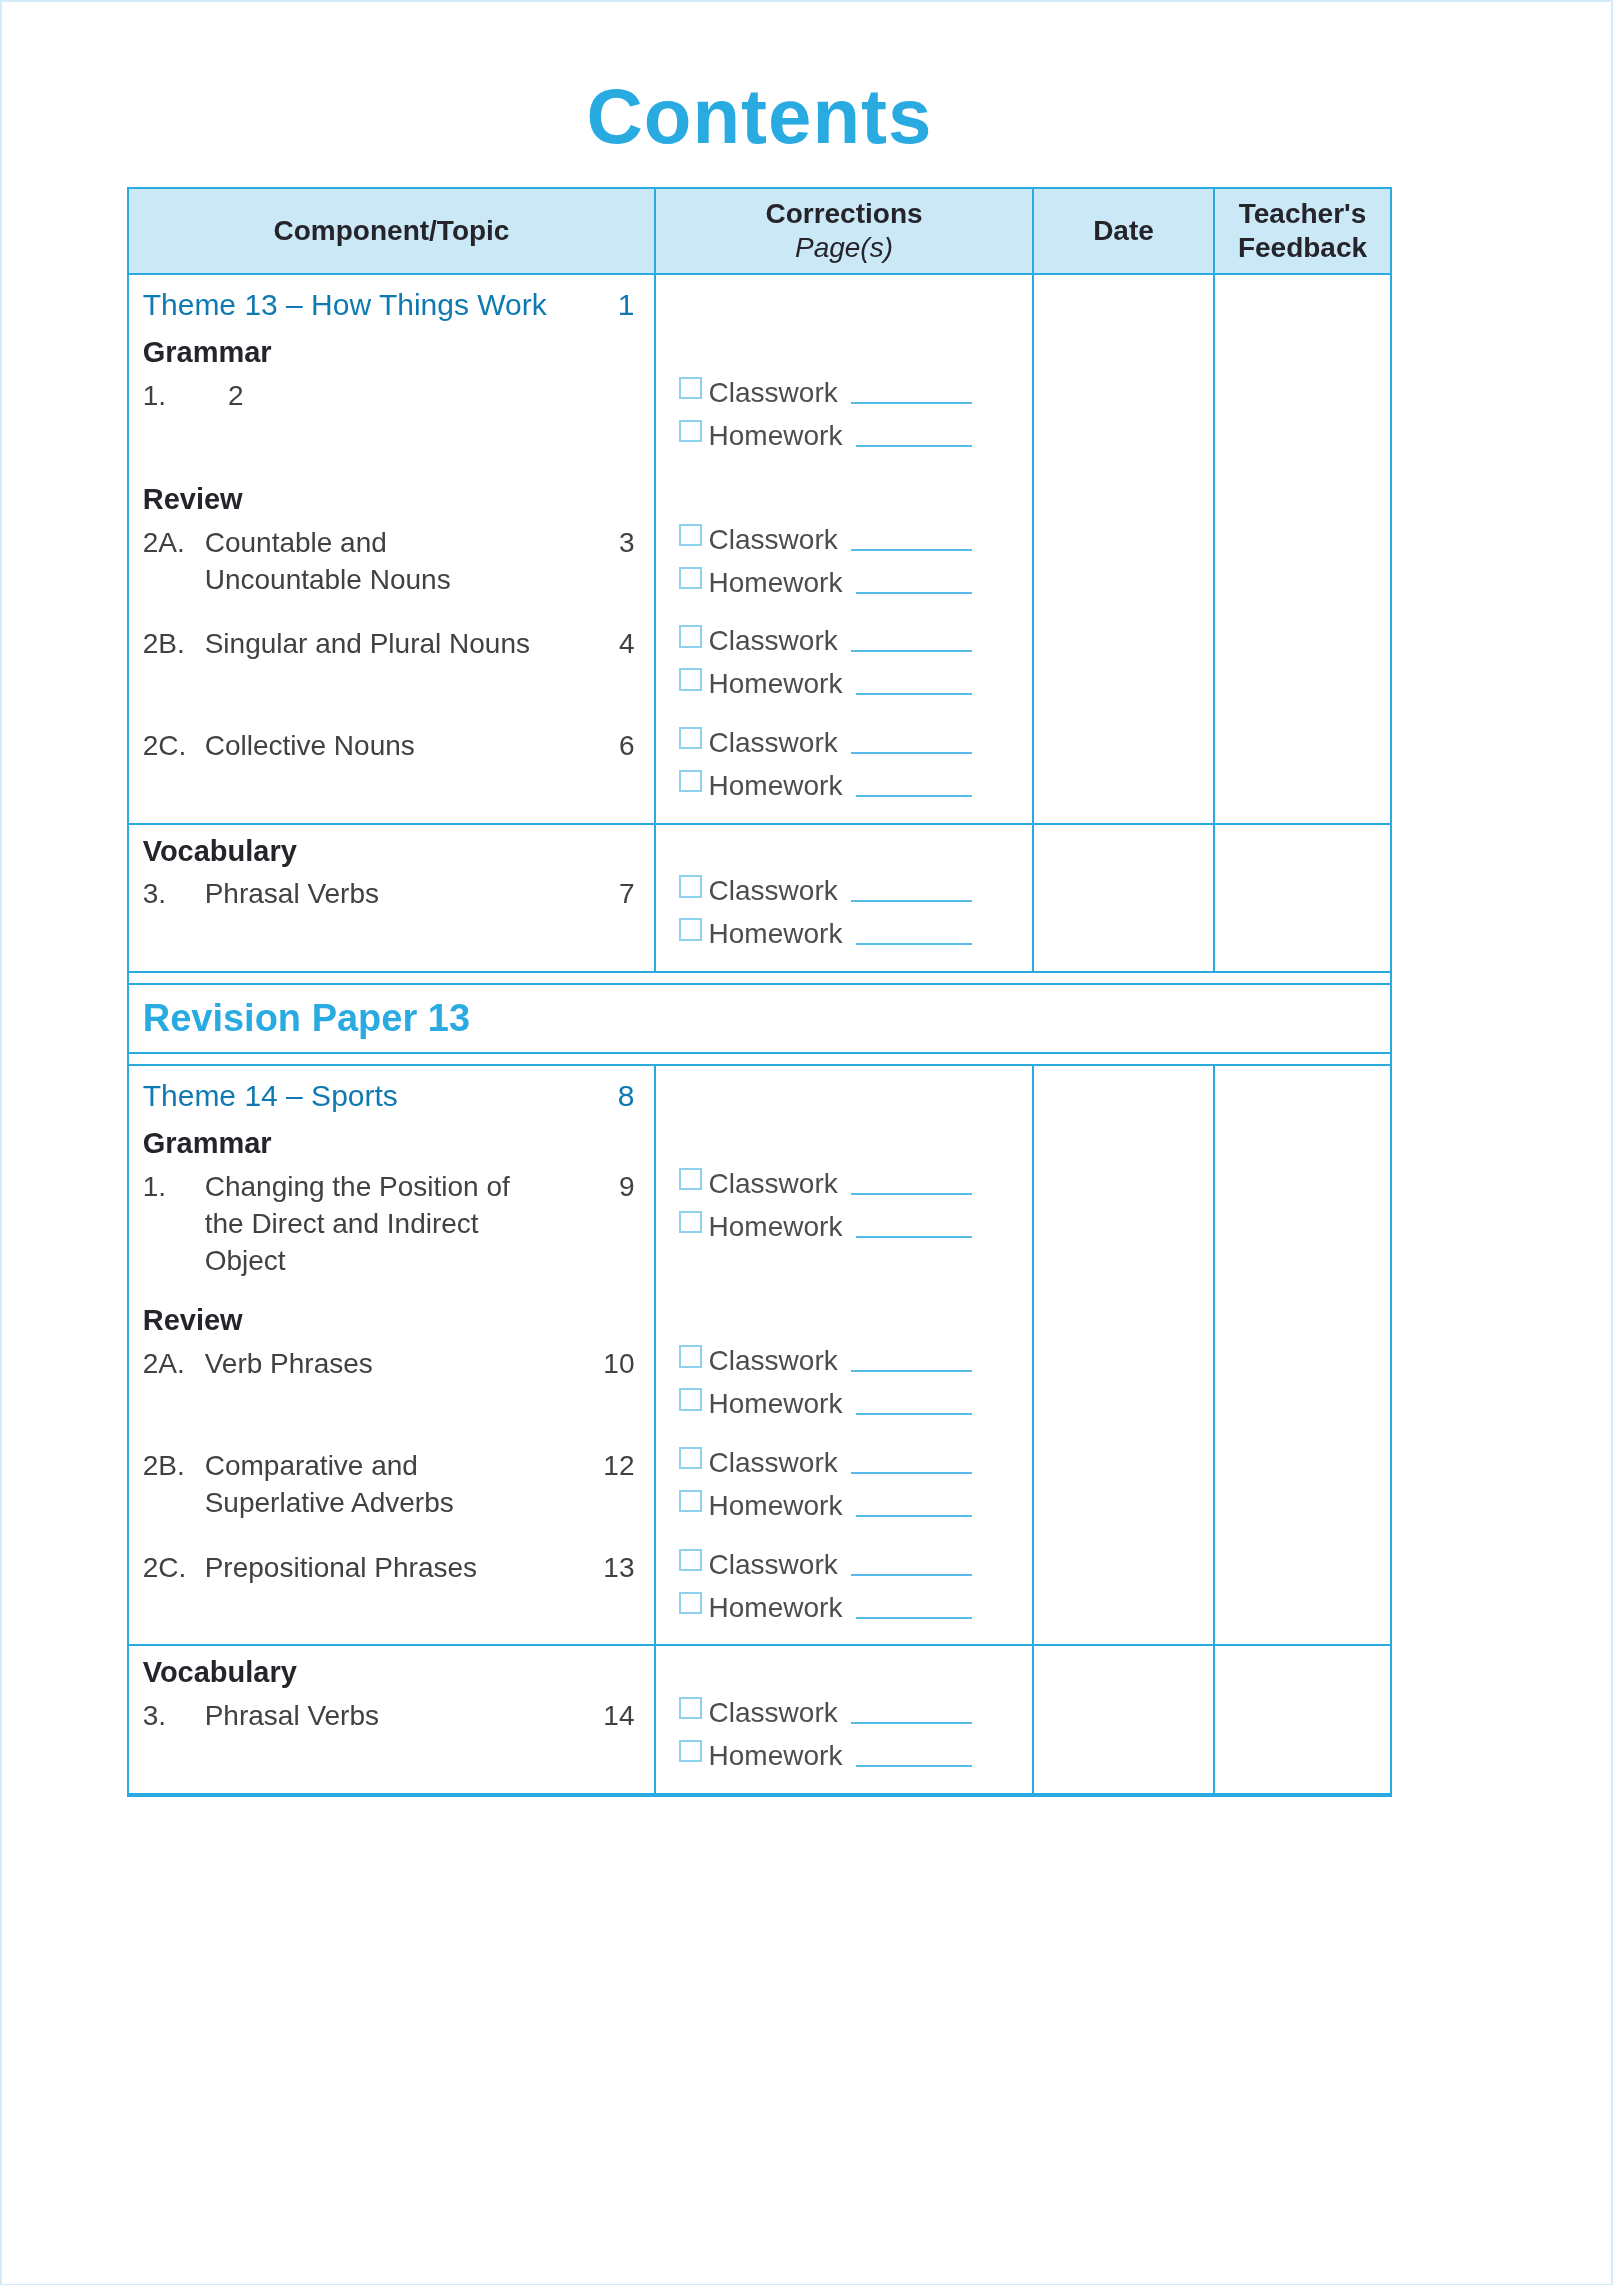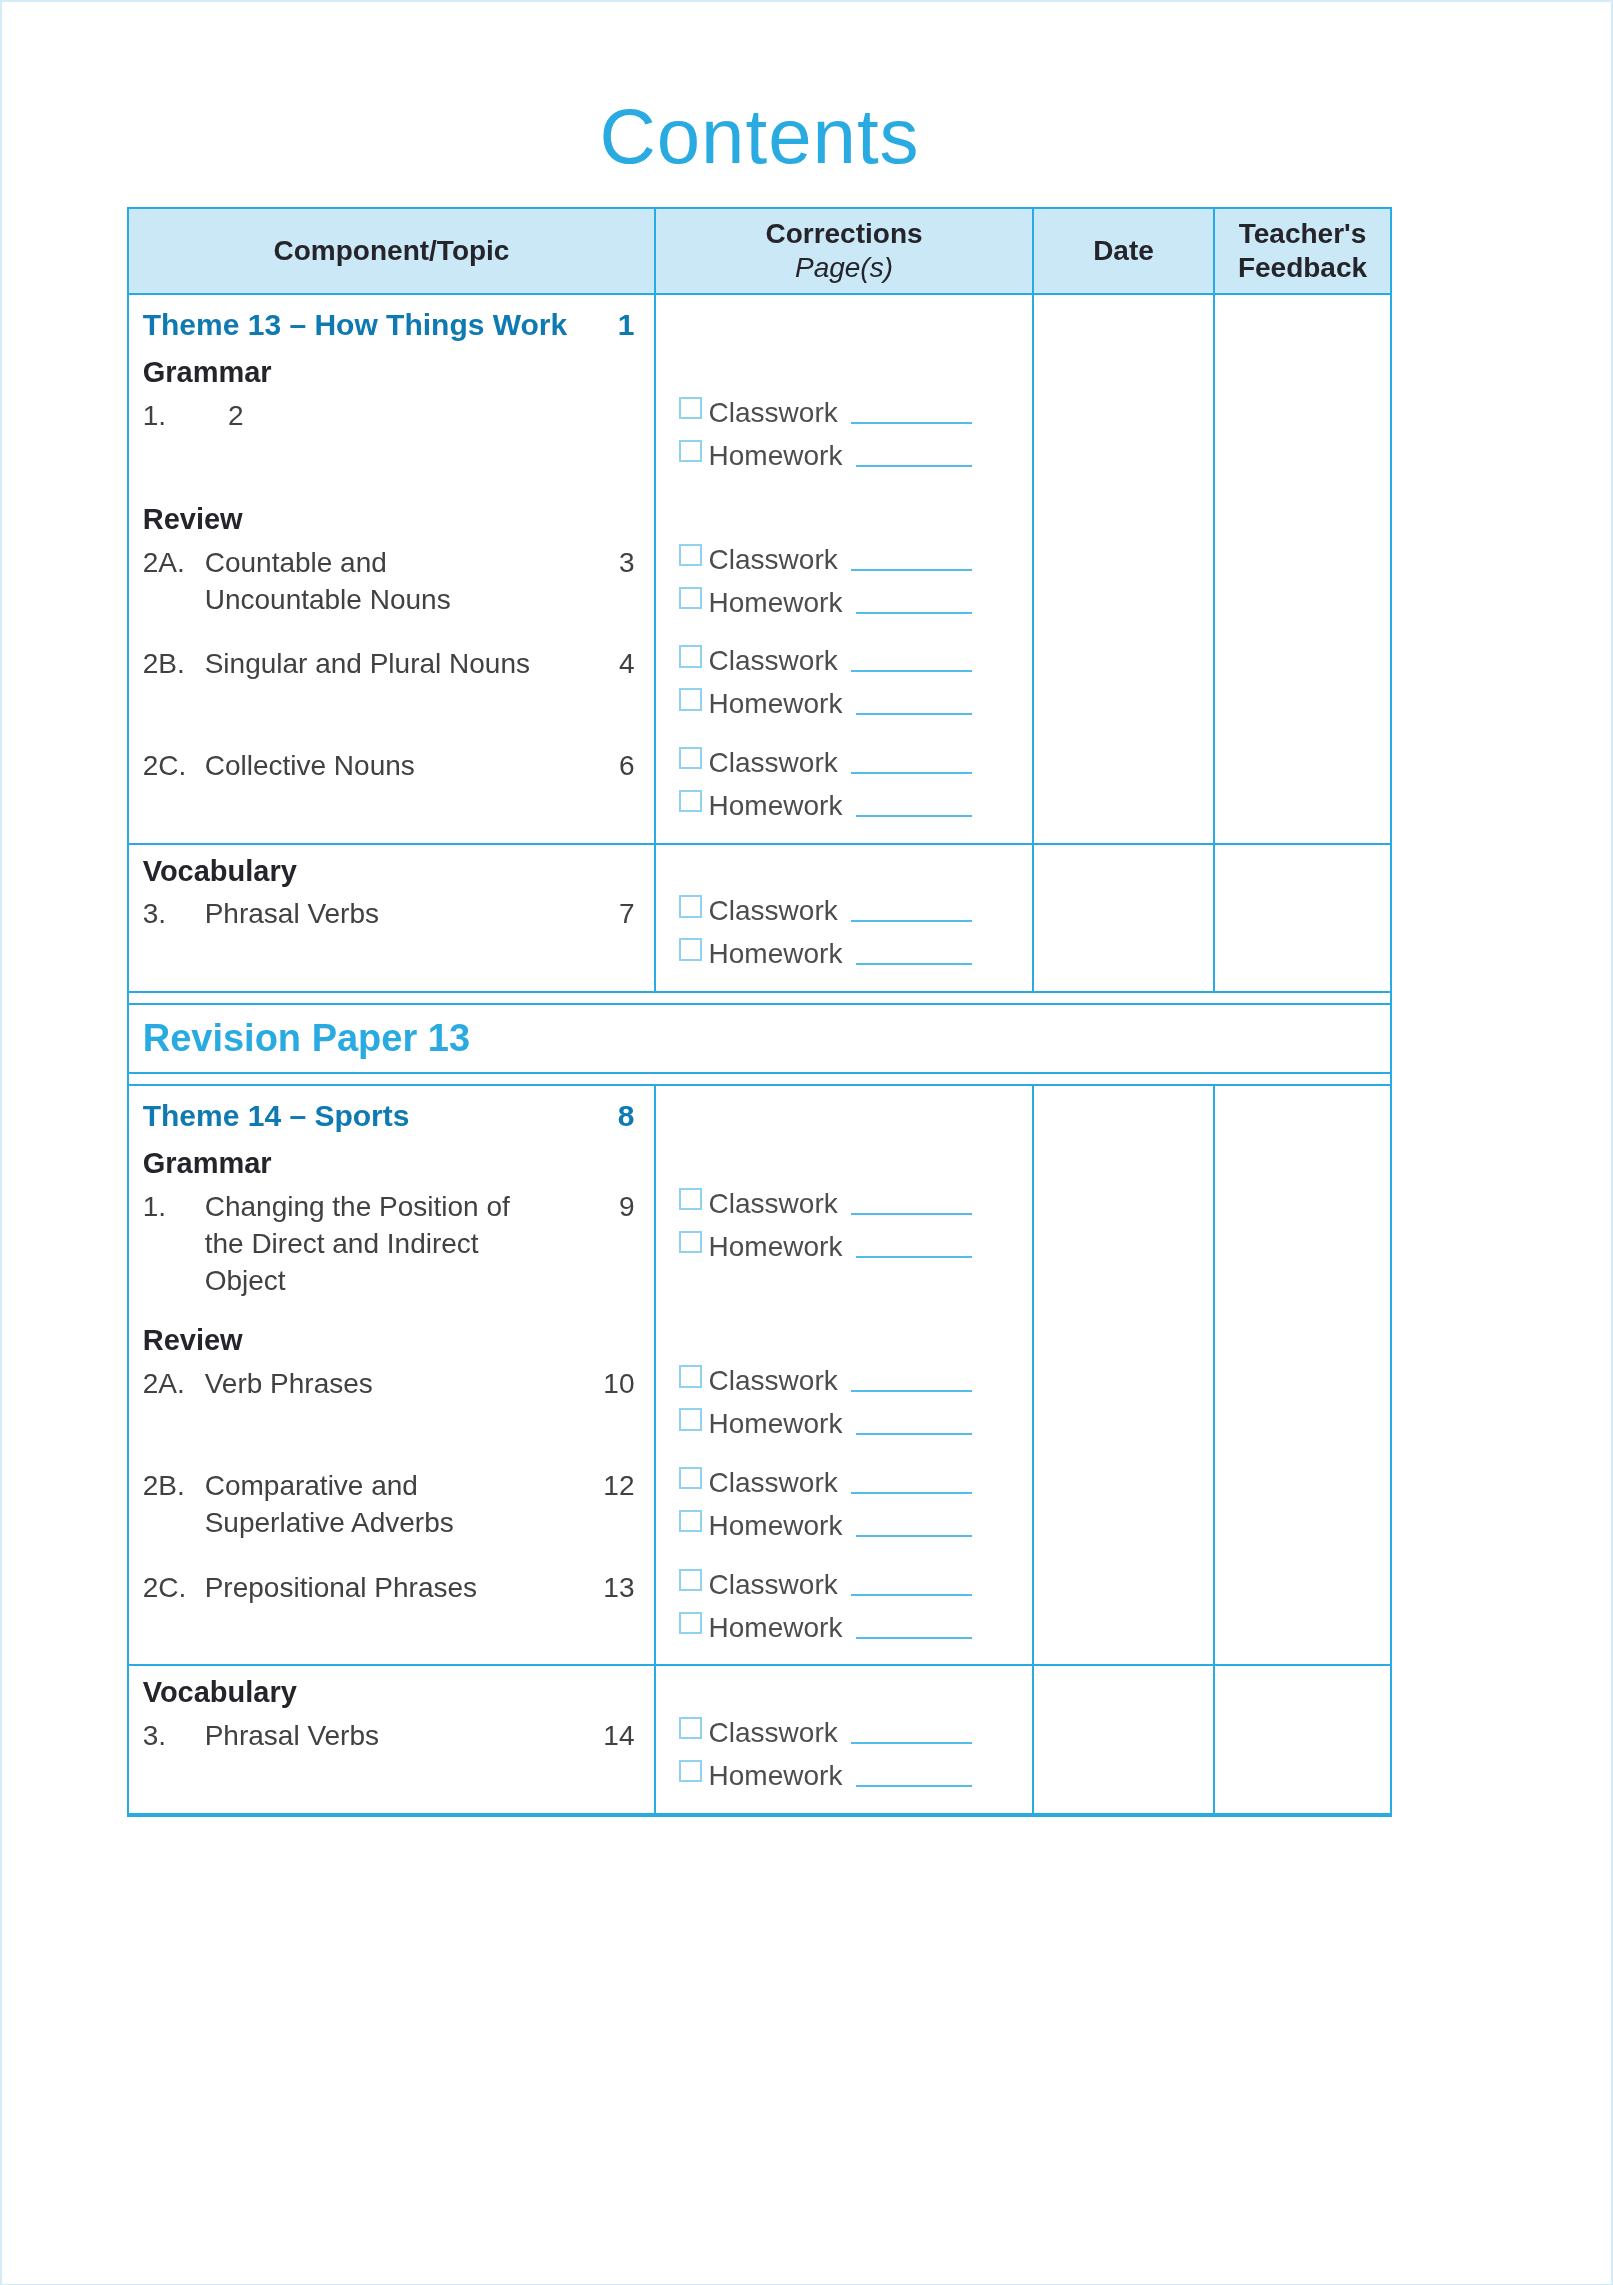--- a/index.html
+++ b/index.html
@@ -12,22 +12,22 @@
     --lineblue:#54BCE8;
   }
   *{ box-sizing:border-box; margin:0; padding:0; }
   html,body{ background:#ffffff; }
   body{ font-family:"Liberation Sans", sans-serif; }
   .page{
     width:1613px; height:2286px; background:#fff;
     border:2px solid #D4ECF8; position:relative; overflow:hidden;
   }
   .title{
-    width:1265px; margin-left:125px; padding-top:92px;
-    text-align:center; font-size:78px; font-weight:normal;
+    width:1265px; margin-left:125px; padding-top:72px;
+    text-align:center; font-size:78px; font-weight:bold;
     color:var(--cyan); letter-spacing:1px; line-height:1.1;
   }
   .toc-table{
     margin:27px 0 0 125px; width:1265px;
     border:2.9px solid var(--cyan); background:#fff;
   }
   .grid{ display:grid; grid-template-columns:525px 378px 181px 1fr; }
   .cell{ min-width:0; }
   .cell.date,.cell.corr,.cell.fb{ border-left:2px solid var(--cyan); }
 
@@ -37,21 +37,21 @@
     min-height:84px; display:flex; flex-direction:column;
     justify-content:center; align-items:center; text-align:center;
     font-size:28px; font-weight:bold; color:var(--dark); line-height:34px;
     padding:5.9px 2px; background:var(--hdrbg);
   }
   .subitalic{ font-style:italic; font-weight:normal; }
 
   
   .theme-row .comp{
     display:flex; justify-content:space-between; align-items:flex-start;
-    padding:13.7px 19.5px 3.9px 13.7px; font-size:30px; font-weight:bold; color:var(--theme);
+    padding:13.7px 19.5px 3.9px 13.7px; font-size:30px; font-weight:normal; color:var(--theme);
   }
   .heading-row .comp{
     padding:9.8px 19.5px 2px 13.7px; font-size:29px; font-weight:bold; color:var(--dark);
   }
   .item-row .comp{
     display:flex; align-items:flex-start;
     padding:5.9px 19.5px 15.6px 13.7px; font-size:28px; color:var(--ink); line-height:37px;
   }
   .num{ width:62px; flex:none; }
   .label{ flex:1; white-space:pre-line; }

